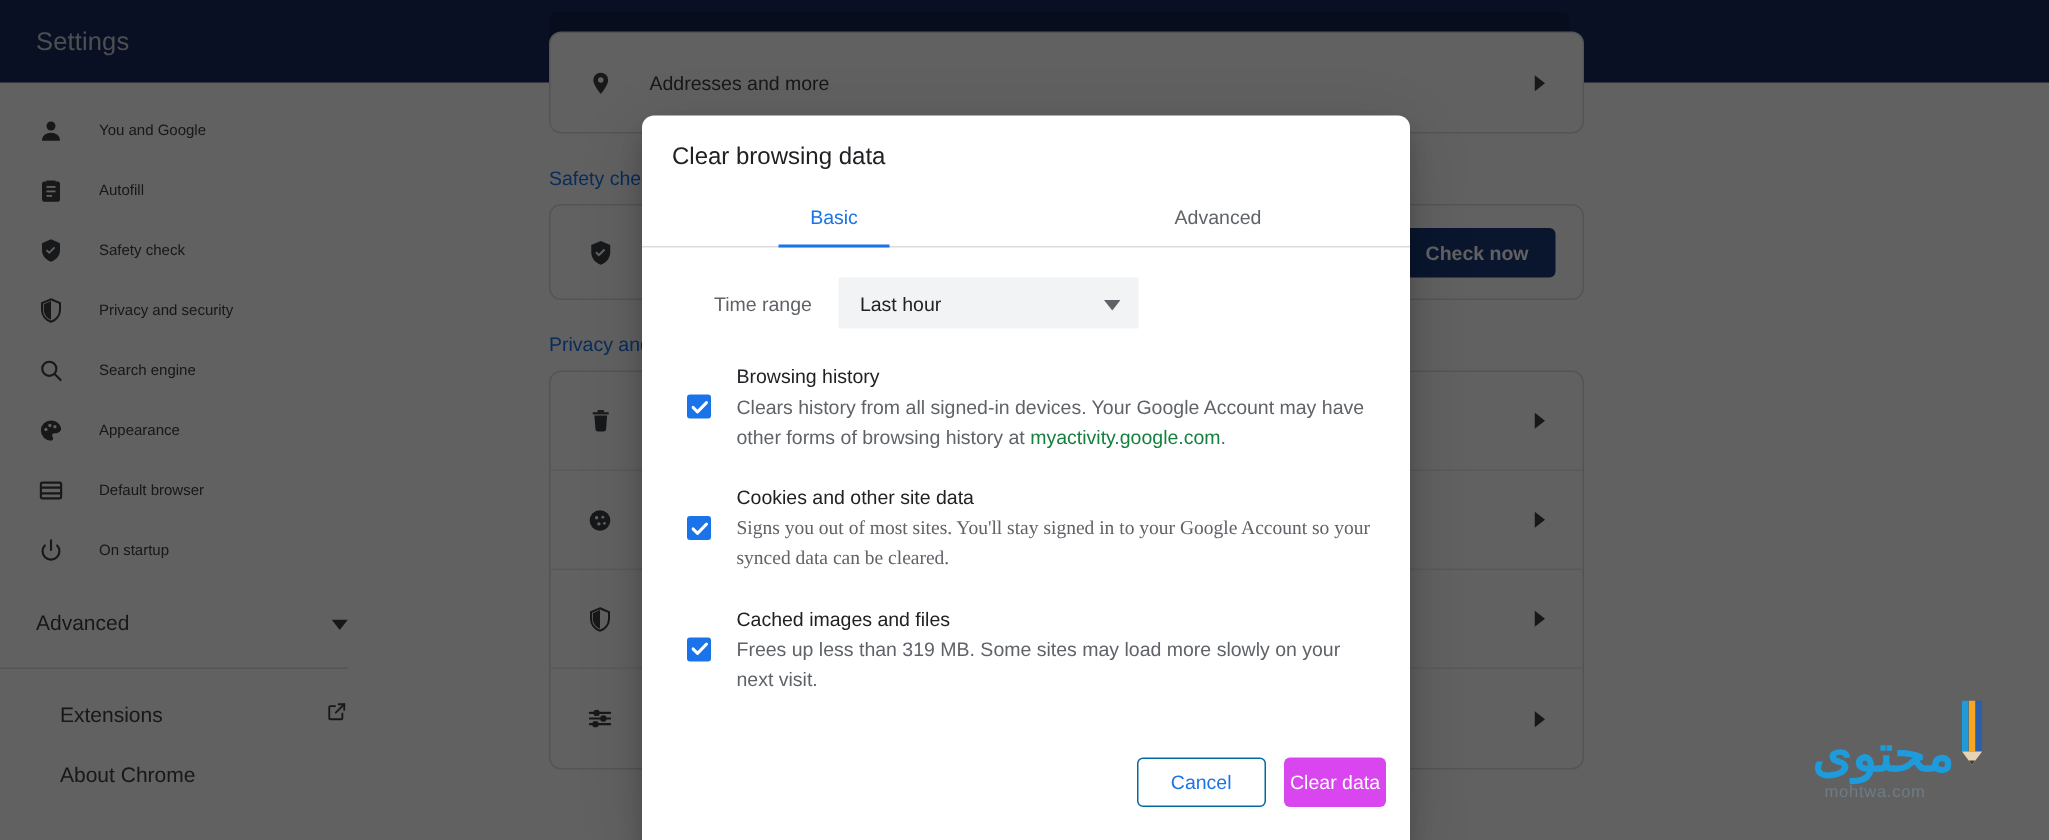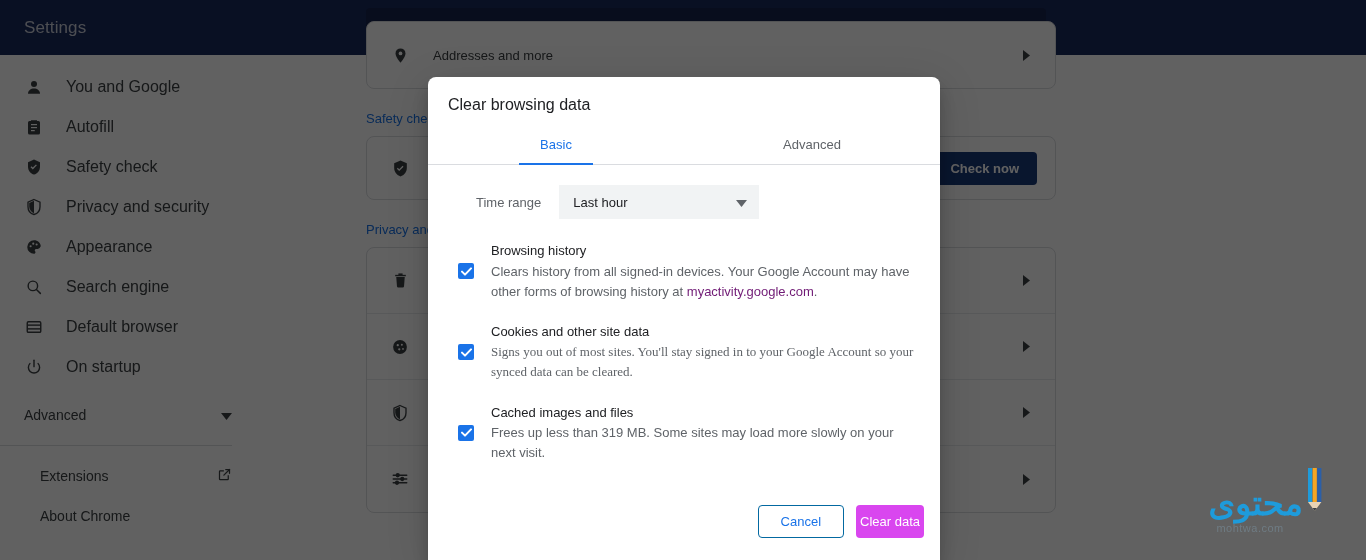--- a/index.html
+++ b/index.html
@@ -29,21 +29,21 @@
   .search-icon { margin-left:15px; margin-right:16px; display:flex; }
   .search-placeholder { color:#8a90a6; font-size:14px; }
 
   
   .sidebar {
     position:absolute; left:0; top:55px; width:256px; bottom:0;
     background:#ffffff; padding-top:12px;
   }
   .nav-item {
     display:flex; align-items:center; height:40px; padding-left:24px;
-    color:#3c4043; font-size:16px; cursor:pointer;text-align:center;
+    color:#3c4043; font-size:10px; cursor:pointer;text-align:center;
   }
   .nav-ico { width:20px; height:20px; margin-right:22px; display:flex; align-items:center; justify-content:center; flex:0 0 20px;}
   .nav-label { white-space:nowrap; }
   .nav-advanced {
     display:flex; align-items:center; height:40px; padding-left:24px; padding-right:24px;
     color:#3c4043; font-size:14px; justify-content:space-between; cursor:pointer;
   }
   .sep { height:1px; background:#dadce0; margin:10px 24px 10px 0; }
   .nav-plain {
     display:flex; align-items:center; height:40px; padding-left:40px; padding-right:24px;
@@ -110,21 +110,21 @@
   .cbrow { display:flex; align-items:center; margin-bottom:20px; }
   .cb {
     width:16px; height:16px; flex:0 0 16px; border-radius:2px;
     background:#1a73e8; display:flex; align-items:center; justify-content:center;
     margin-left:10px; margin-right:17px; cursor:pointer;
   }
   .cb svg { display:block; }
   .cbtext { flex:1; }
   .cbtitle { font-size:13px; color:#202124; line-height:1.5; margin-bottom:1px; }
   .cbdesc { font-size:13px; color:#5f6368; line-height:1.55; }
-  .cbdesc a { color:#701a75; text-decoration:none; }
+  .cbdesc a { color:#15803d; text-decoration:none; }
   .dlg-footer {
     display:flex; justify-content:flex-end; align-items:center; gap:12px;
     padding:0 16px 22px 16px;
   }
   .btn-cancel {
     background:#fff; color:#1a73e8; border:1px solid #0369a1; border-radius:4px;
     font-size:13px; font-weight:500; padding:8px 22px; cursor:pointer;
     font-family:"Liberation Sans", sans-serif;
   }
   .btn-clear {
@@ -200,38 +200,38 @@
           <svg width="18" height="18" viewBox="0 0 24 24">
               <path d="M12 2l8 3.5v6c0 5-3.4 9.2-8 10.5-4.6-1.3-8-5.5-8-10.5v-6z" fill="none" stroke="#3c4043" stroke-width="1.8"></path>
               <path d="M12 3.6v16.6c-3.6-1.3-6.4-4.8-6.4-8.9V6.5z" fill="#3c4043"></path>
             </svg>
         </span>
         <span class="nav-label">Privacy and security</span>
       </div>
 
       <div class="nav-item">
         <span class="nav-ico">
+          <svg width="18" height="18" viewBox="0 0 24 24" fill="none" stroke="#3c4043" stroke-width="1.9">
+              <circle cx="10.5" cy="10.5" r="6.3"></circle>
+              <line x1="15.2" y1="15.2" x2="20.5" y2="20.5" stroke-linecap="round"></line>
+            </svg>
+        </span>
+        <span class="nav-label">Search engine</span>
+      </div>
+
+      <div class="nav-item">
+        <span class="nav-ico">
           <svg width="18" height="18" viewBox="0 0 24 24" fill="#3c4043">
               <path d="M12 3a9 9 0 000 18c1.1 0 2-.9 2-2 0-.5-.2-1-.5-1.3-.3-.4-.5-.8-.5-1.2 0-1.1.9-2 2-2h2.1A5.4 5.4 0 0021 11c0-4.4-4-8-9-8z"></path>
               <circle cx="7.5" cy="11" r="1.4" fill="#fff"></circle>
               <circle cx="11" cy="7.5" r="1.4" fill="#fff"></circle>
               <circle cx="15.5" cy="8.6" r="1.4" fill="#fff"></circle>
             </svg>
         </span>
         <span class="nav-label">Appearance</span>
-      </div>
-
-      <div class="nav-item">
-        <span class="nav-ico">
-          <svg width="18" height="18" viewBox="0 0 24 24" fill="none" stroke="#3c4043" stroke-width="1.9">
-              <circle cx="10.5" cy="10.5" r="6.3"></circle>
-              <line x1="15.2" y1="15.2" x2="20.5" y2="20.5" stroke-linecap="round"></line>
-            </svg>
-        </span>
-        <span class="nav-label">Search engine</span>
       </div>
 
       <div class="nav-item">
         <span class="nav-ico">
           <svg width="18" height="18" viewBox="0 0 24 24" fill="none" stroke="#3c4043" stroke-width="1.9">
               <rect x="3" y="5" width="18" height="14" rx="1.5"></rect>
               <line x1="3" y1="9.5" x2="21" y2="9.5"></line>
               <line x1="3" y1="14.5" x2="21" y2="14.5"></line>
             </svg>
         </span>

